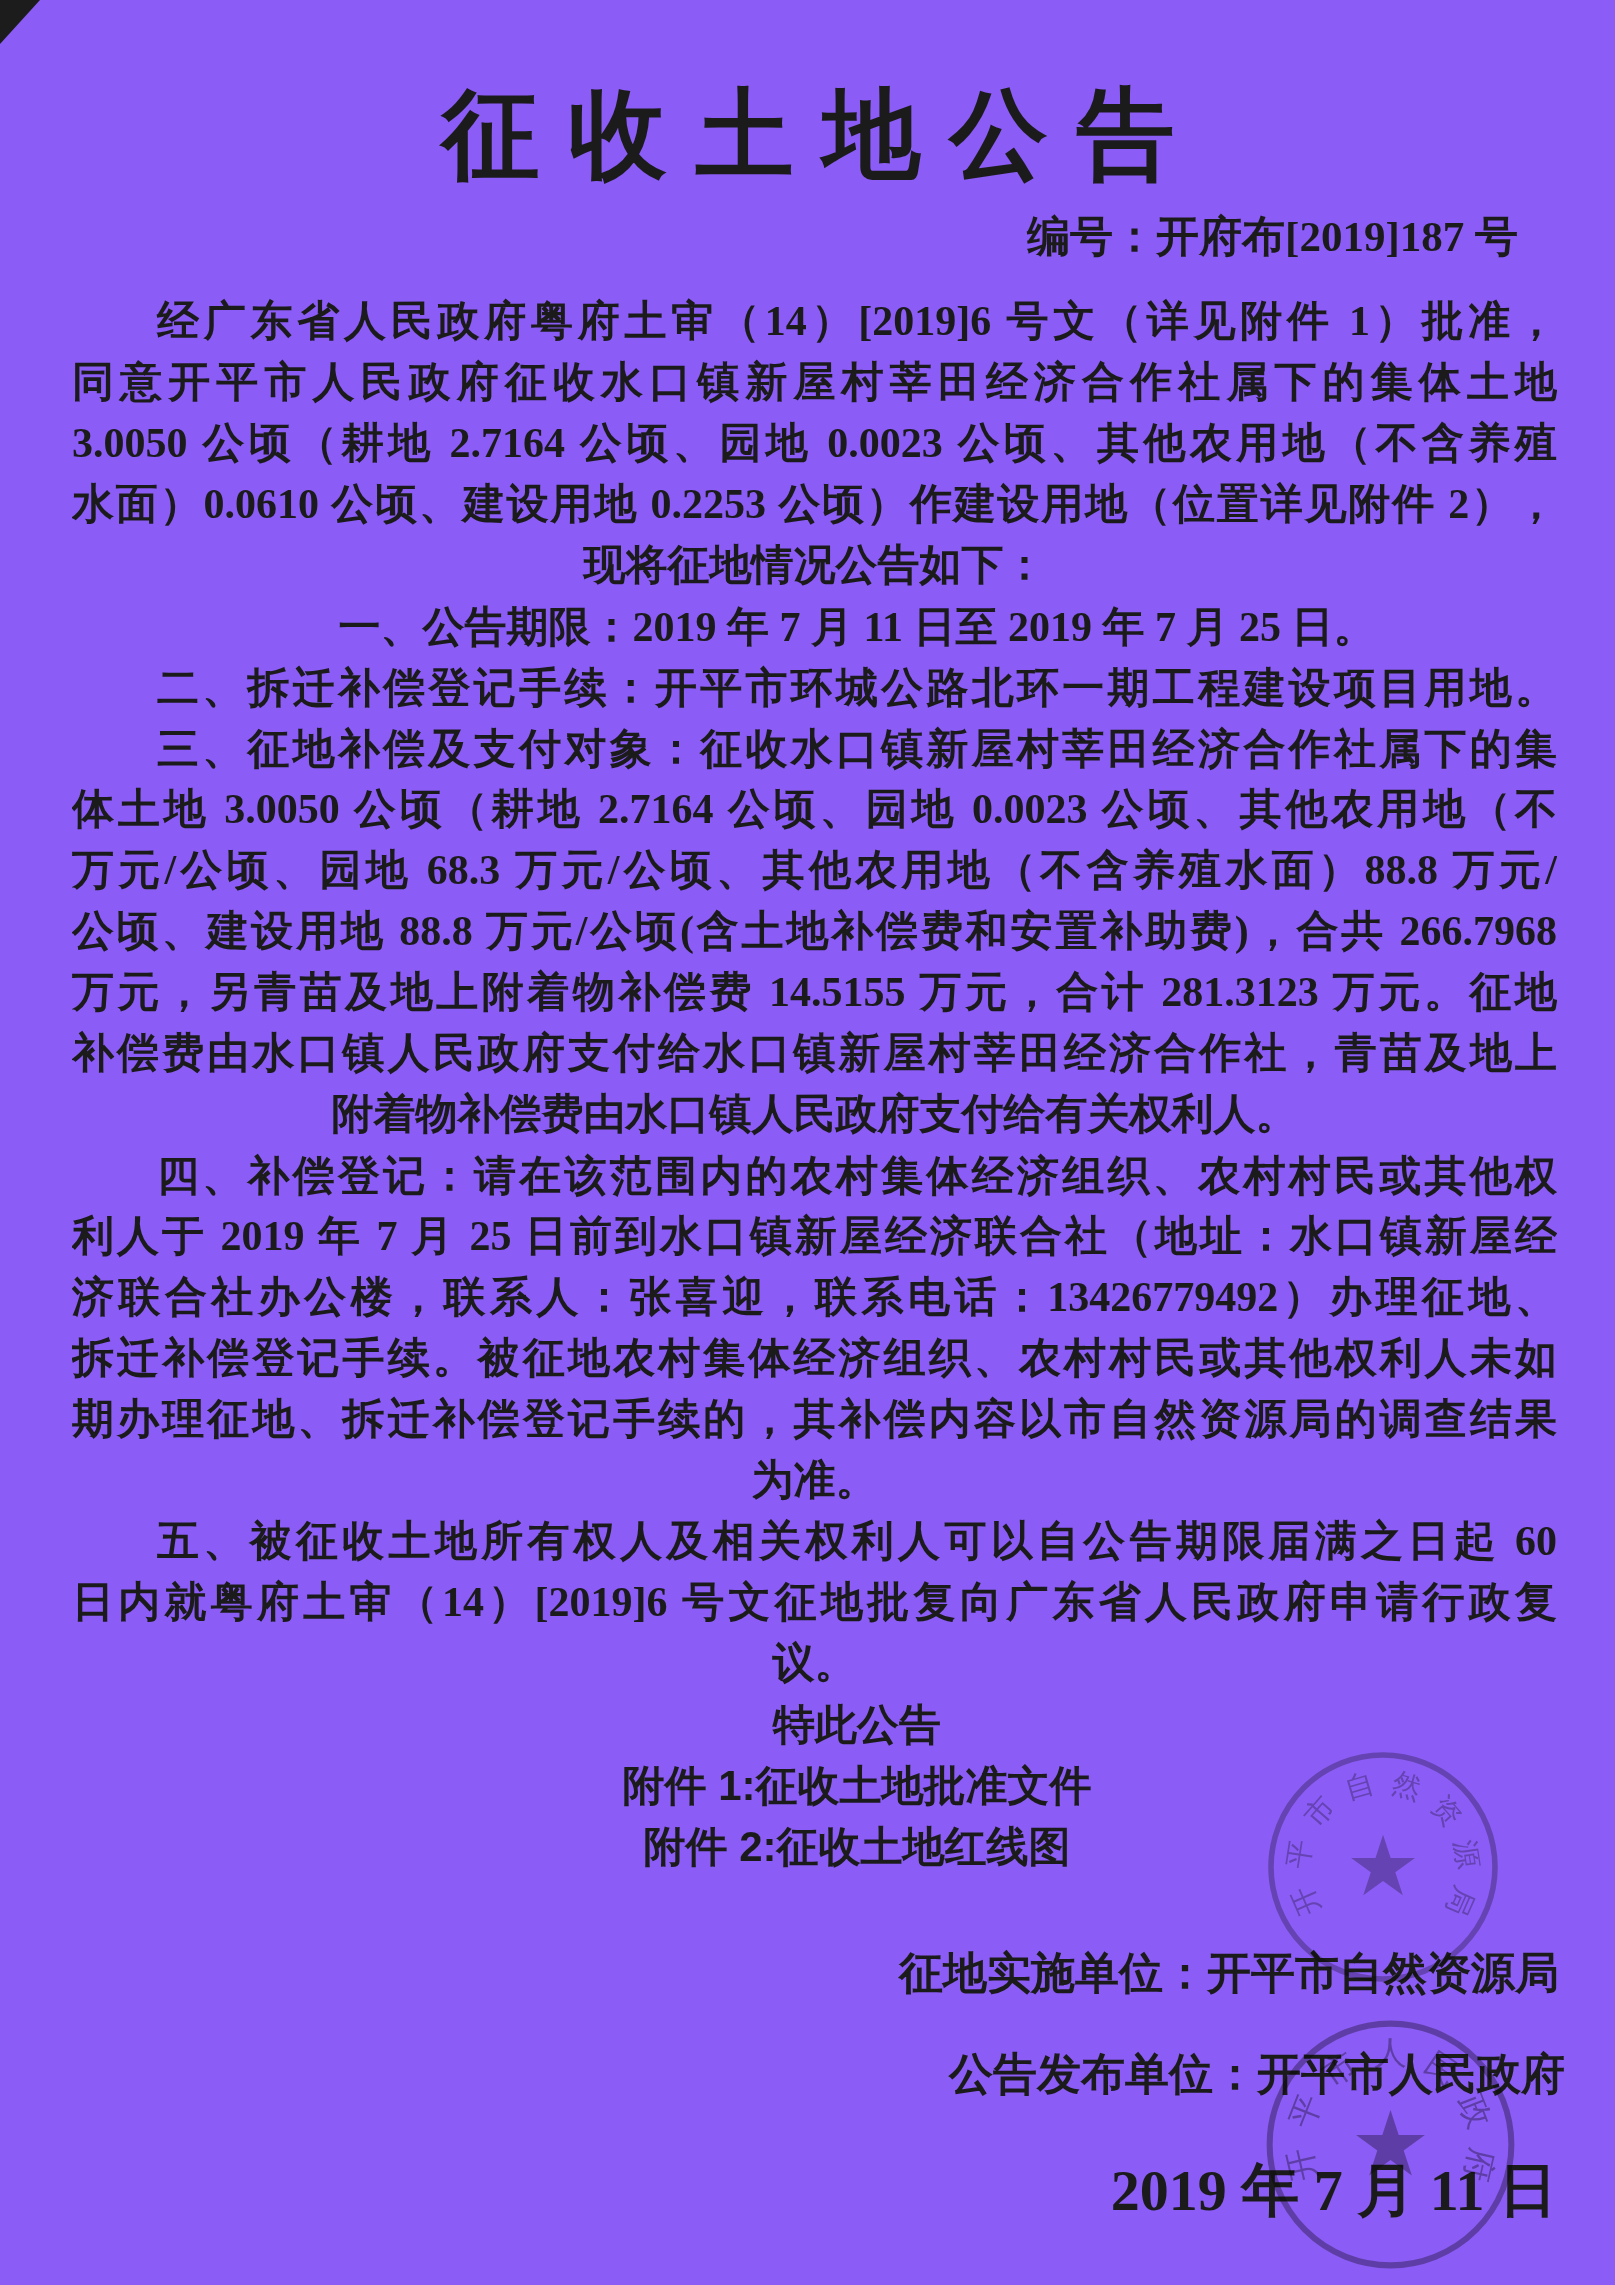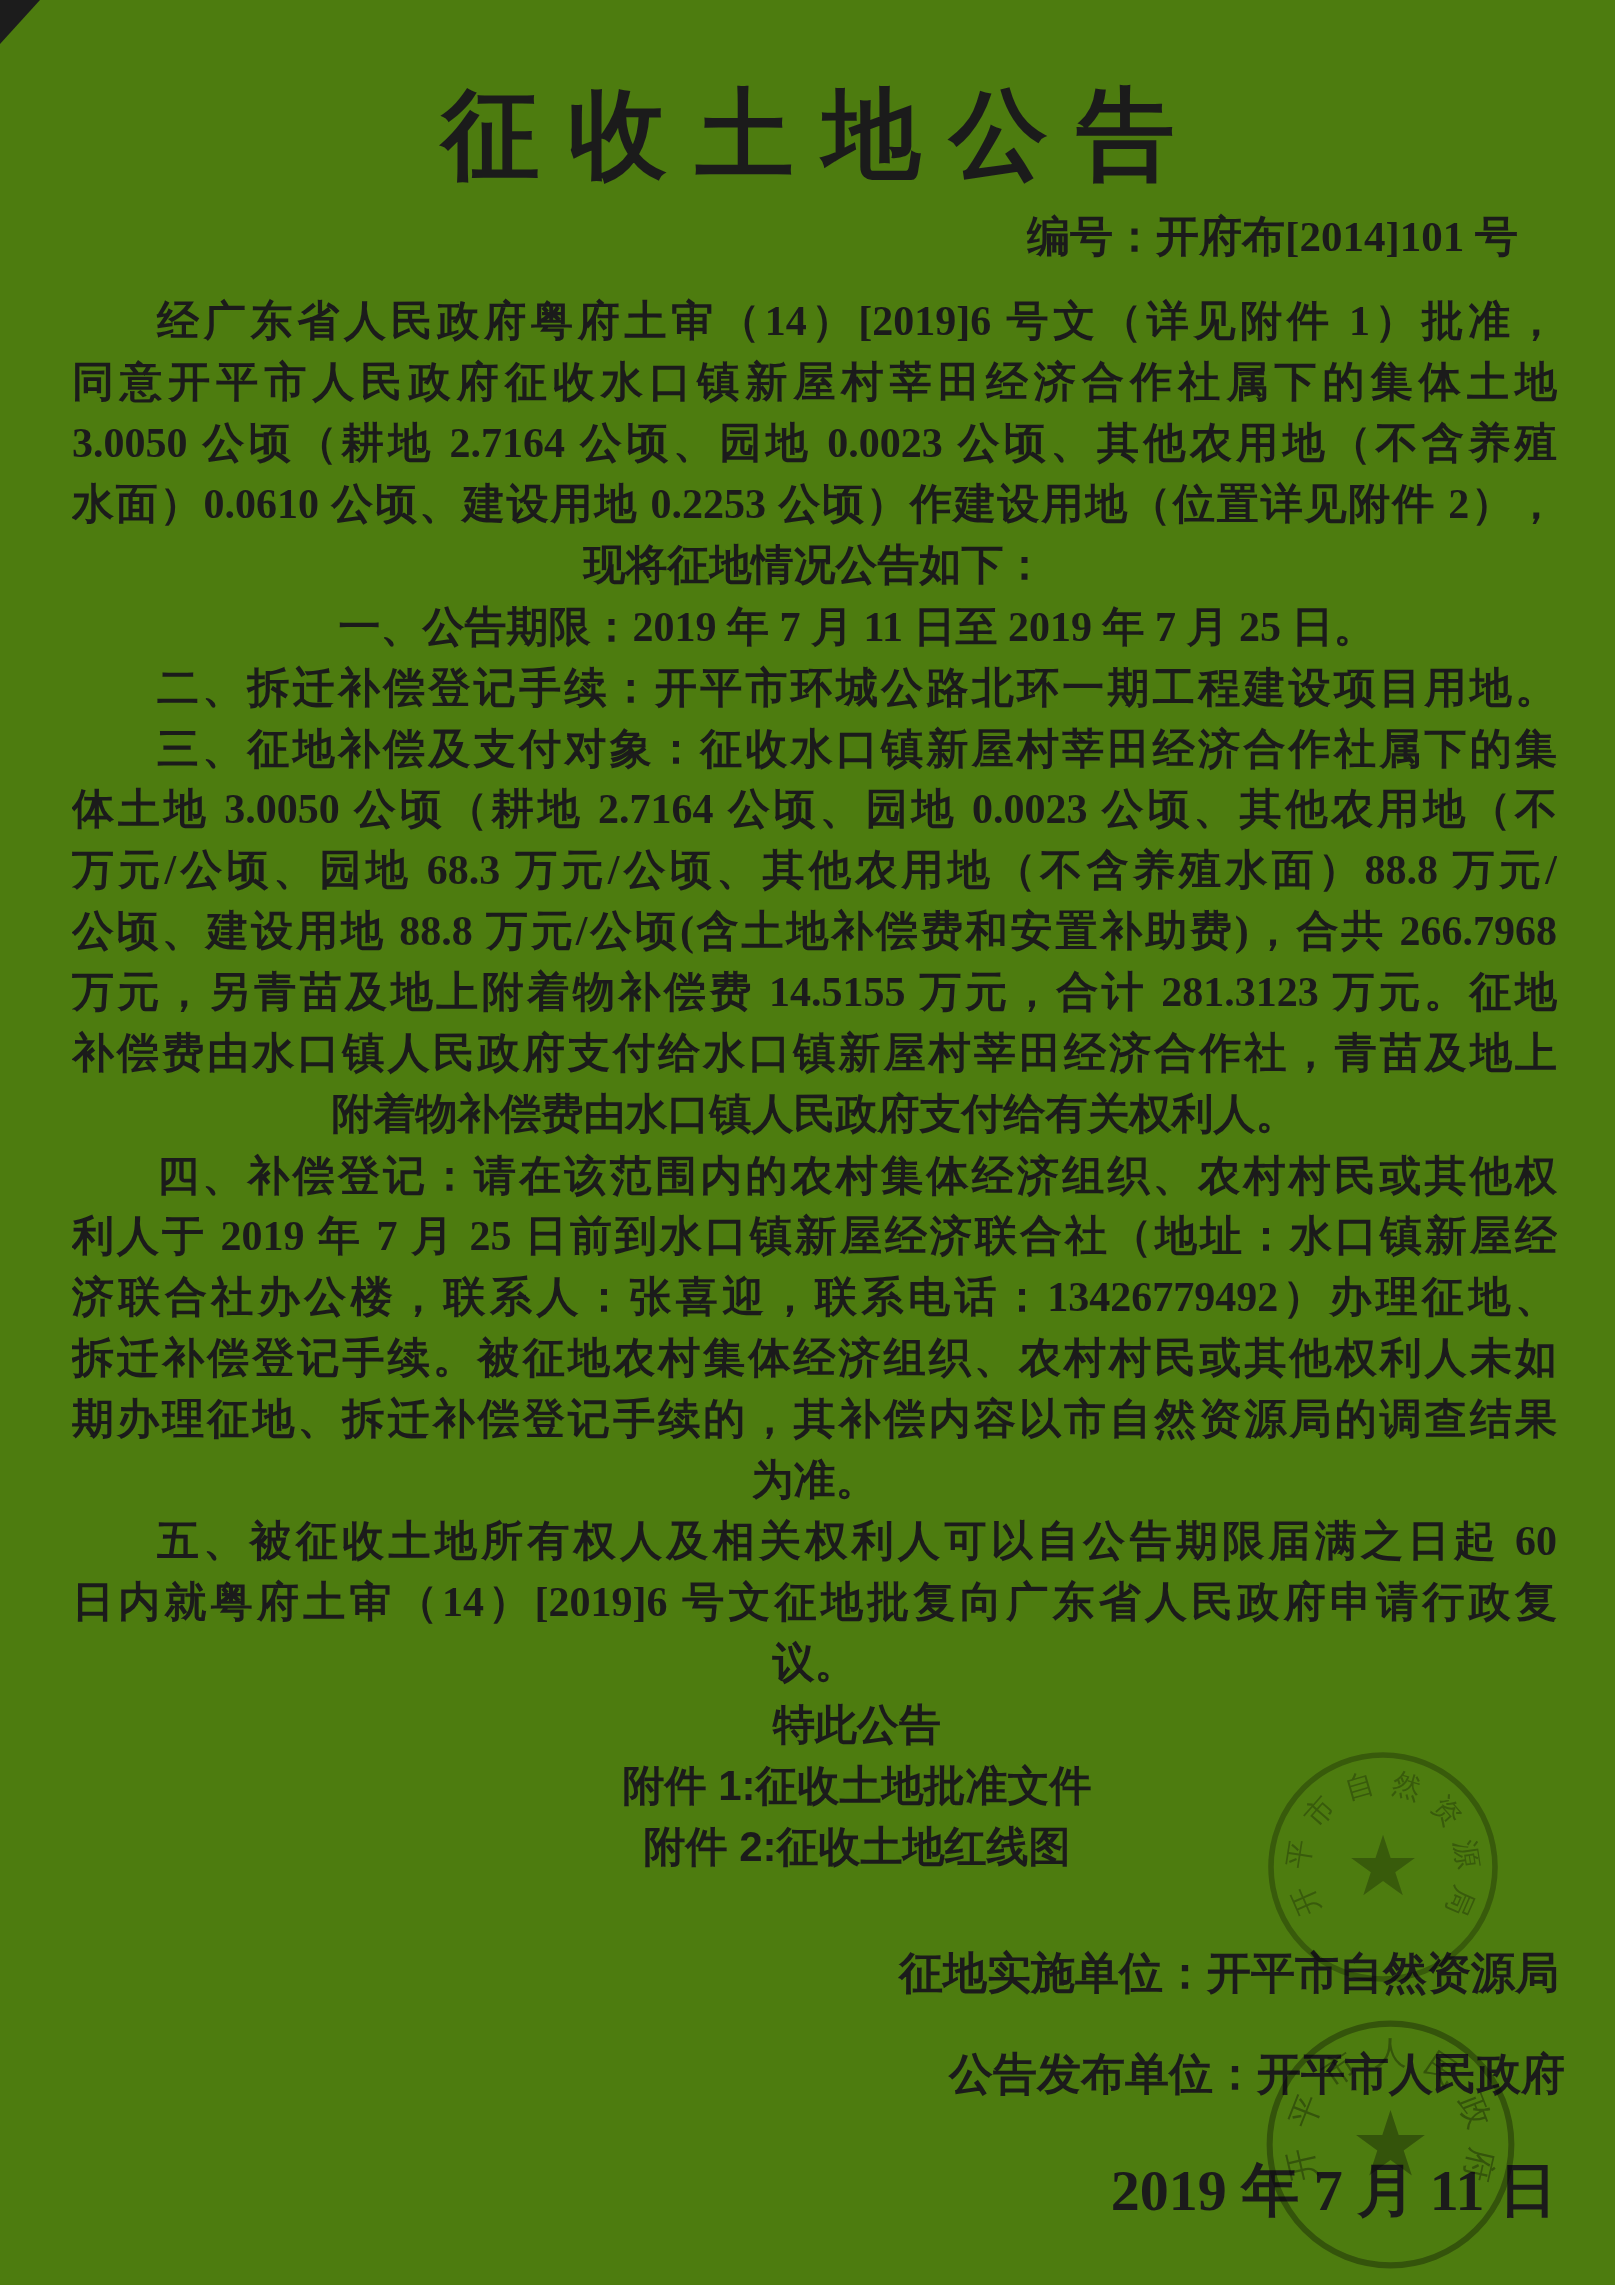--- a/index.html
+++ b/index.html
@@ -1,16 +1,16 @@
 <!DOCTYPE html>
 <html><head>
 <meta charset="utf-8">
 <style>
   html,body{margin:0;padding:0;background:#e8e8e8;}
-  .page{position:relative;width:1616px;height:2285px;background:#4d7c0f;overflow:hidden;
+  .page{position:relative;width:1616px;height:2285px;background:#8b5cf6;overflow:hidden;
         font-family:"Liberation Serif","DejaVu Serif",serif;color:#1b1b1b;}
   .corner-fold{position:absolute;top:0;left:0;width:0;height:0;
         border-top:44px solid #1c1c1c;border-right:40px solid transparent;}
   .title{position:absolute;top:83px;left:0;width:100%;text-align:center;
         font-family:"Liberation Sans","DejaVu Sans",sans-serif;font-weight:700;
         font-size:98px;line-height:1.05;letter-spacing:29px;text-indent:29px;white-space:nowrap;}
   .doc-number{position:absolute;top:208px;right:98px;font-size:43px;font-weight:700;white-space:nowrap;}
   .body-lines{position:absolute;left:72px;top:291px;width:1485px;}
   .line{height:61px;line-height:61px;font-size:42px;font-weight:600;overflow:hidden;text-align:center;}
   .line.just{text-align:justify;text-align-last:justify;}
@@ -26,21 +26,21 @@
   .seal-2{left:1261px;top:2015px;width:259px;height:259px;opacity:.68;}
 </style>
 </head>
 <body>
 
 <div class="page">
   <div class="corner-fold"></div>
 
   <div class="title">征收土地公告</div>
 
-  <div class="doc-number">编号：开府布[2014]101 号</div>
+  <div class="doc-number">编号：开府布[2019]187 号</div>
 
   <div class="body-lines">
       <div class="line indent just">经广东省人民政府粤府土审（14）[2019]6 号文（详见附件 1）批准，</div>
       <div class="line just">同意开平市人民政府征收水口镇新屋村莘田经济合作社属下的集体土地</div>
       <div class="line just">3.0050 公顷（耕地 2.7164 公顷、园地 0.0023 公顷、其他农用地（不含养殖</div>
       <div class="line just">水面）0.0610 公顷、建设用地 0.2253 公顷）作建设用地（位置详见附件 2），</div>
       <div class="line">现将征地情况公告如下：</div>
       <div class="line indent"><span class="bp">一、公告期限：</span>2019 年 7 月 11 日至 2019 年 7 月 25 日。</div>
       <div class="line indent just"><span class="bp">二、拆迁补偿登记手续：</span>开平市环城公路北环一期工程建设项目用地。</div>
       <div class="line indent just"><span class="bp">三、征地补偿及支付对象：</span>征收水口镇新屋村莘田经济合作社属下的集</div>

